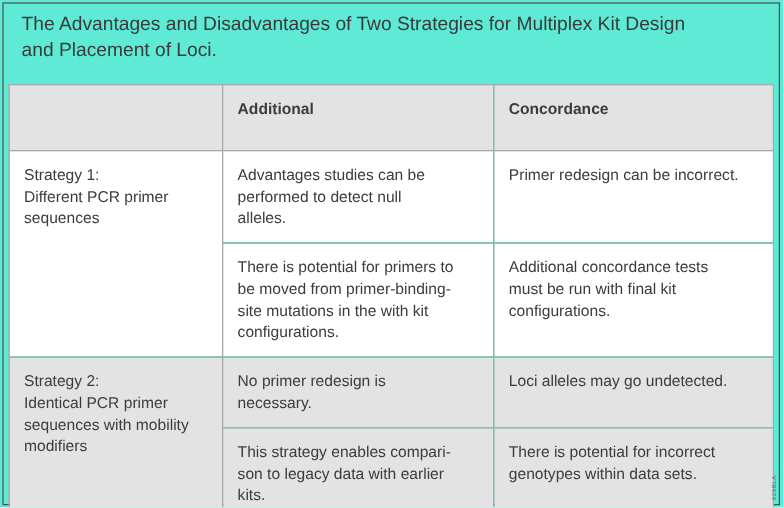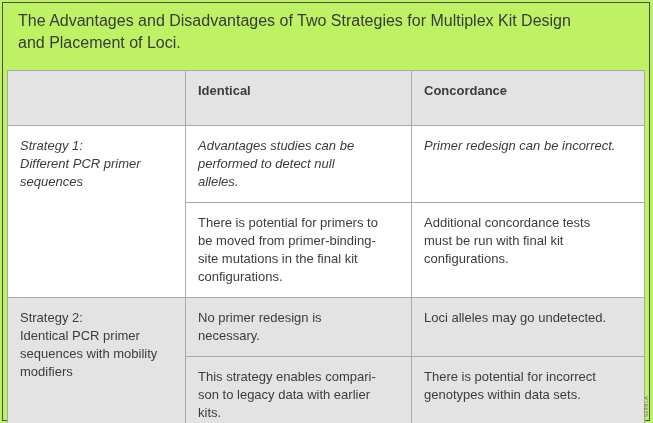--- a/index.html
+++ b/index.html
@@ -5,21 +5,21 @@
   html, body {
     margin: 0;
     padding: 0;
     background: #ffffff;
     font-family: "Liberation Sans", sans-serif;
   }
   .page {
     position: relative;
     width: 653px;
     height: 423px;
-    background: #bef264;
+    background: #5eead4;
     overflow: hidden;
   }
   .frame {
     position: absolute;
     left: 2px;
     top: 2px;
     right: 3px;
     bottom: 2px;
     border: 1px solid #4d4d4d;
     pointer-events: none;
@@ -49,21 +49,21 @@
     font-size: 13px;
     line-height: 18px;
     color: #3c3c3c;
     white-space: pre-line;
     overflow: hidden;
   }
   td.shaded { background: #e3e3e3; }
   td.white  { background: #ffffff; }
   td.hdr    { font-weight: bold; font-size: 13.5px; }
   tr.r-header { height: 55px; }
-  tr.r-s1a    { height: 73px; font-style: italic; }
+  tr.r-s1a    { height: 73px; }
   tr.r-s1b    { height: 90px; }
   tr.r-s2a    { height: 57px; margin-left: 20px; }
   tr.r-s2b    { height: 66px; }
   td.inner-div { border-top-color: #c6c6c6; }
   .credit {
     position: absolute;
     right: 4px;
     bottom: 6px;
     writing-mode: vertical-rl;
     transform: rotate(180deg);
@@ -83,36 +83,36 @@
 
   <table class="strategies">
     <colgroup>
       <col style="width:178px">
       <col style="width:226px">
       <col style="width:233px">
     </colgroup>
     <tbody>
         <tr class="r-header">
       <td class="shaded"></td>
-      <td class="shaded hdr">Identical</td>
+      <td class="shaded hdr">Additional</td>
       <td class="shaded hdr">Concordance</td>
     </tr>
     <tr class="r-s1a">
       <td class="white" rowspan="2">Strategy 1:
 Different PCR primer
 sequences</td>
       <td class="white">Advantages studies can be
 performed to detect null
 alleles.</td>
       <td class="white">Primer redesign can be incorrect.</td>
     </tr>
     <tr class="r-s1b">
       <td class="white">There is potential for primers to
 be moved from primer-binding-
-site mutations in the final kit
+site mutations in the with kit
 configurations.</td>
       <td class="white">Additional concordance tests
 must be run with final kit
 configurations.</td>
     </tr>
     <tr class="r-s2a">
       <td class="shaded" rowspan="2">Strategy 2:
 Identical PCR primer
 sequences with mobility
 modifiers</td>

